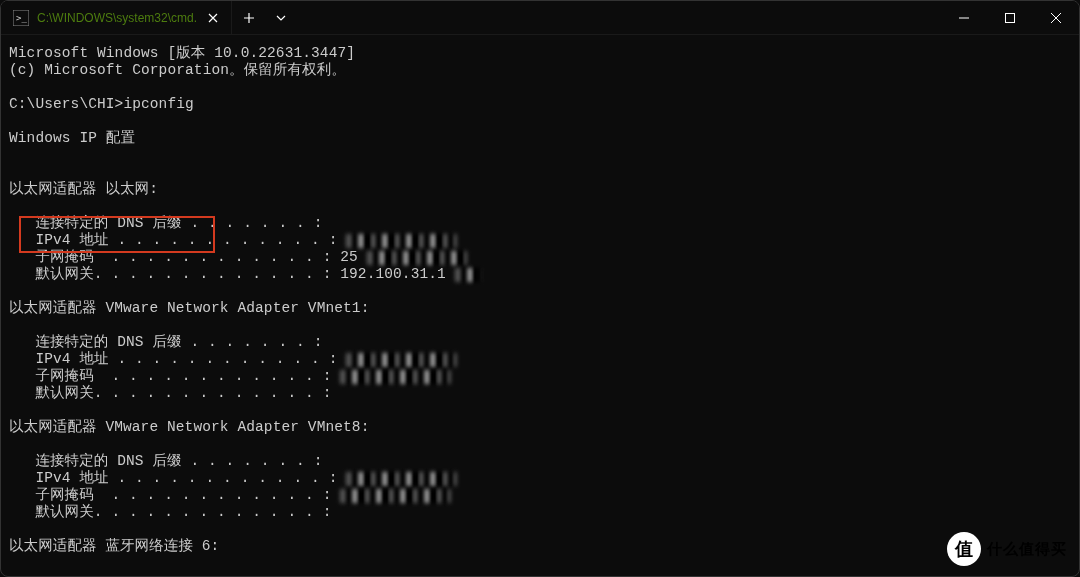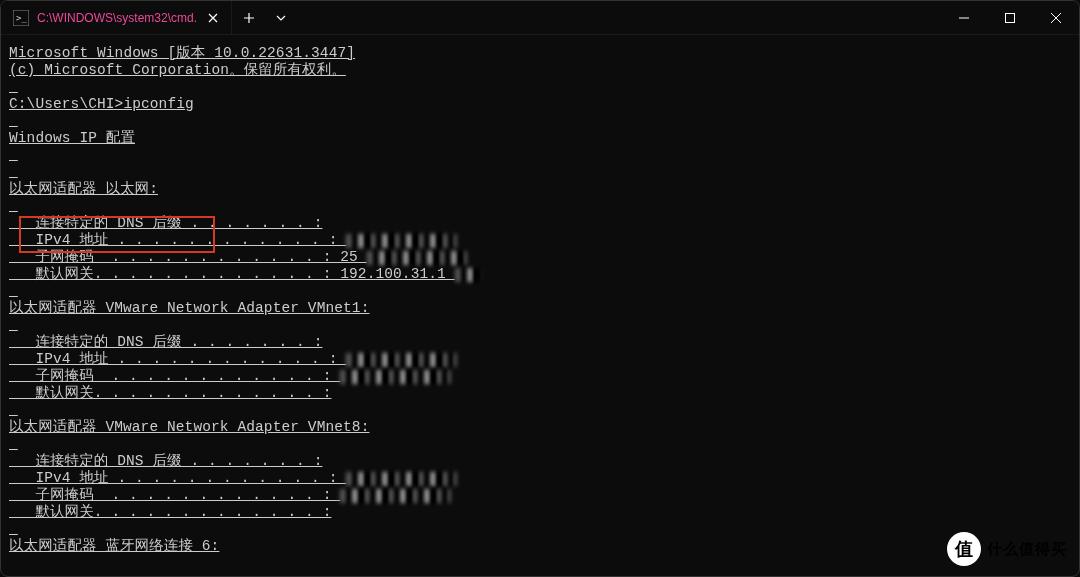--- a/index.html
+++ b/index.html
@@ -2,28 +2,28 @@
 <html><head>
 <meta charset="utf-8">
 <style>
   * { margin: 0; padding: 0; box-sizing: border-box; }
   html, body { width: 1080px; height: 577px; overflow: hidden; background: #0c0c0c; font-family: "Consolas", "Courier New", monospace; }
   .window { width: 1080px; height: 577px; background: #0c0c0c; border-radius: 8px; overflow: hidden; border: 1px solid #333; position: relative; }
   .titlebar { height: 34px; background: #0c0c0c; display: flex; align-items: stretch; border-bottom: 1px solid #1a1a1a; }
   .tab { display: flex; align-items: center; gap: 8px; padding: 0 10px 0 12px; background: #0c0c0c; border-right: 1px solid #1a1a1a; min-width: 220px; max-width: 240px; }
   .tab-icon { width: 16px; height: 16px; display: flex; align-items: center; justify-content: center; }
   .tab-icon svg { width: 16px; height: 16px; }
-  .tab-title { color: #ec4899; font-size: 12px; font-family: "Segoe UI", sans-serif; white-space: nowrap; overflow: hidden; text-overflow: clip; flex: 1; }
+  .tab-title { color: #4d7c0f; font-size: 12px; font-family: "Segoe UI", sans-serif; white-space: nowrap; overflow: hidden; text-overflow: clip; flex: 1; }
   .tab-close { width: 16px; height: 16px; display: flex; align-items: center; justify-content: center; color: #ffffff; cursor: pointer; border-radius: 2px; }
   .new-tab { width: 34px; display: flex; align-items: center; justify-content: center; color: #ffffff; cursor: pointer; }
   .dropdown { width: 30px; display: flex; align-items: center; justify-content: center; color: #ffffff; cursor: pointer; }
   .spacer { flex: 1; }
   .win-controls { display: flex; }
   .win-btn { width: 46px; height: 34px; display: flex; align-items: center; justify-content: center; color: #ffffff; cursor: pointer; }
-  .terminal { padding: 10px 8px; color: #cccccc; font-size: 14.5px; line-height: 17px; letter-spacing: 0.1px; white-space: pre; position: relative; text-decoration: underline; }
+  .terminal { padding: 10px 8px; color: #cccccc; font-size: 14.5px; line-height: 17px; letter-spacing: 0.1px; white-space: pre; position: relative; }
   .red-box { position: absolute; border: 2px solid #d43a1f; pointer-events: none; }
   .pixelate { display: inline-block; vertical-align: top; filter: blur(2px) contrast(2); background: repeating-linear-gradient(90deg,#6c6c6c 0 6px,#3a3a3a 6px 12px,#8e8e8e 12px 18px,#2c2c2c 18px 24px); height: 14px; margin-top: 2px; border-radius: 1px; }
   .watermark { position: absolute; right: 12px; bottom: 10px; display: flex; align-items: center; gap: 6px; color: #000; }
   .watermark .circle { width: 34px; height: 34px; border-radius: 50%; background: #fff; display: flex; align-items: center; justify-content: center; font-size: 18px; font-weight: 700; font-family: sans-serif; }
   .watermark .txt { font-size: 15px; color: #000; font-family: sans-serif; letter-spacing: 1px; font-weight: 600; }
 </style>
 </head>
 <body>
 
 <div class="window">

